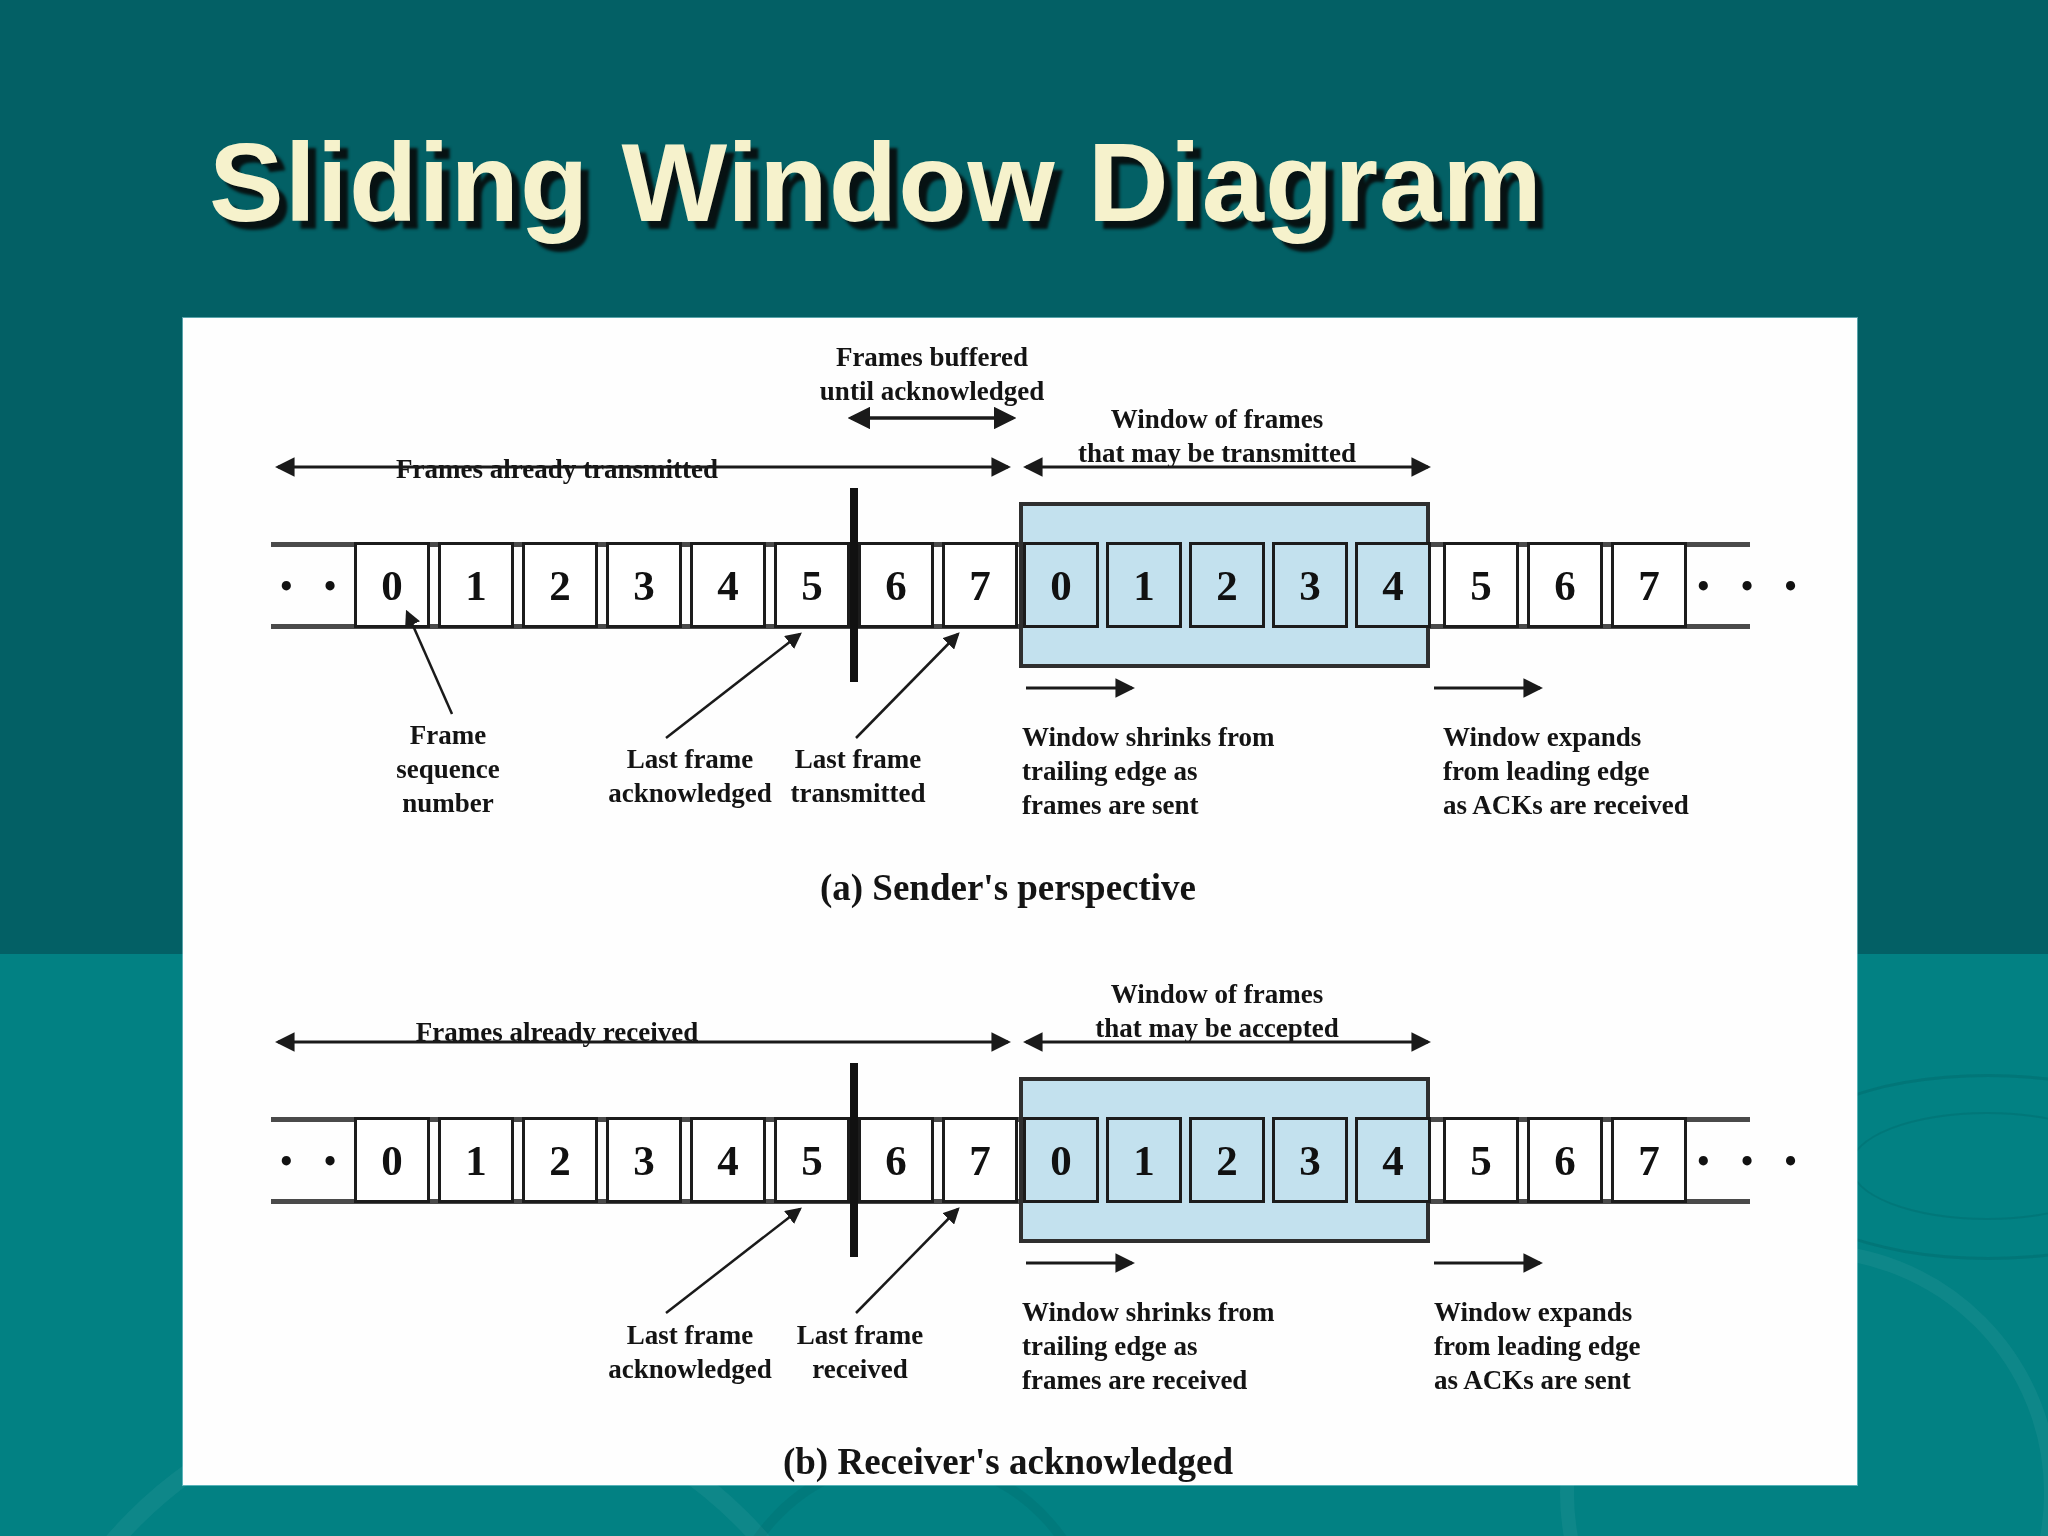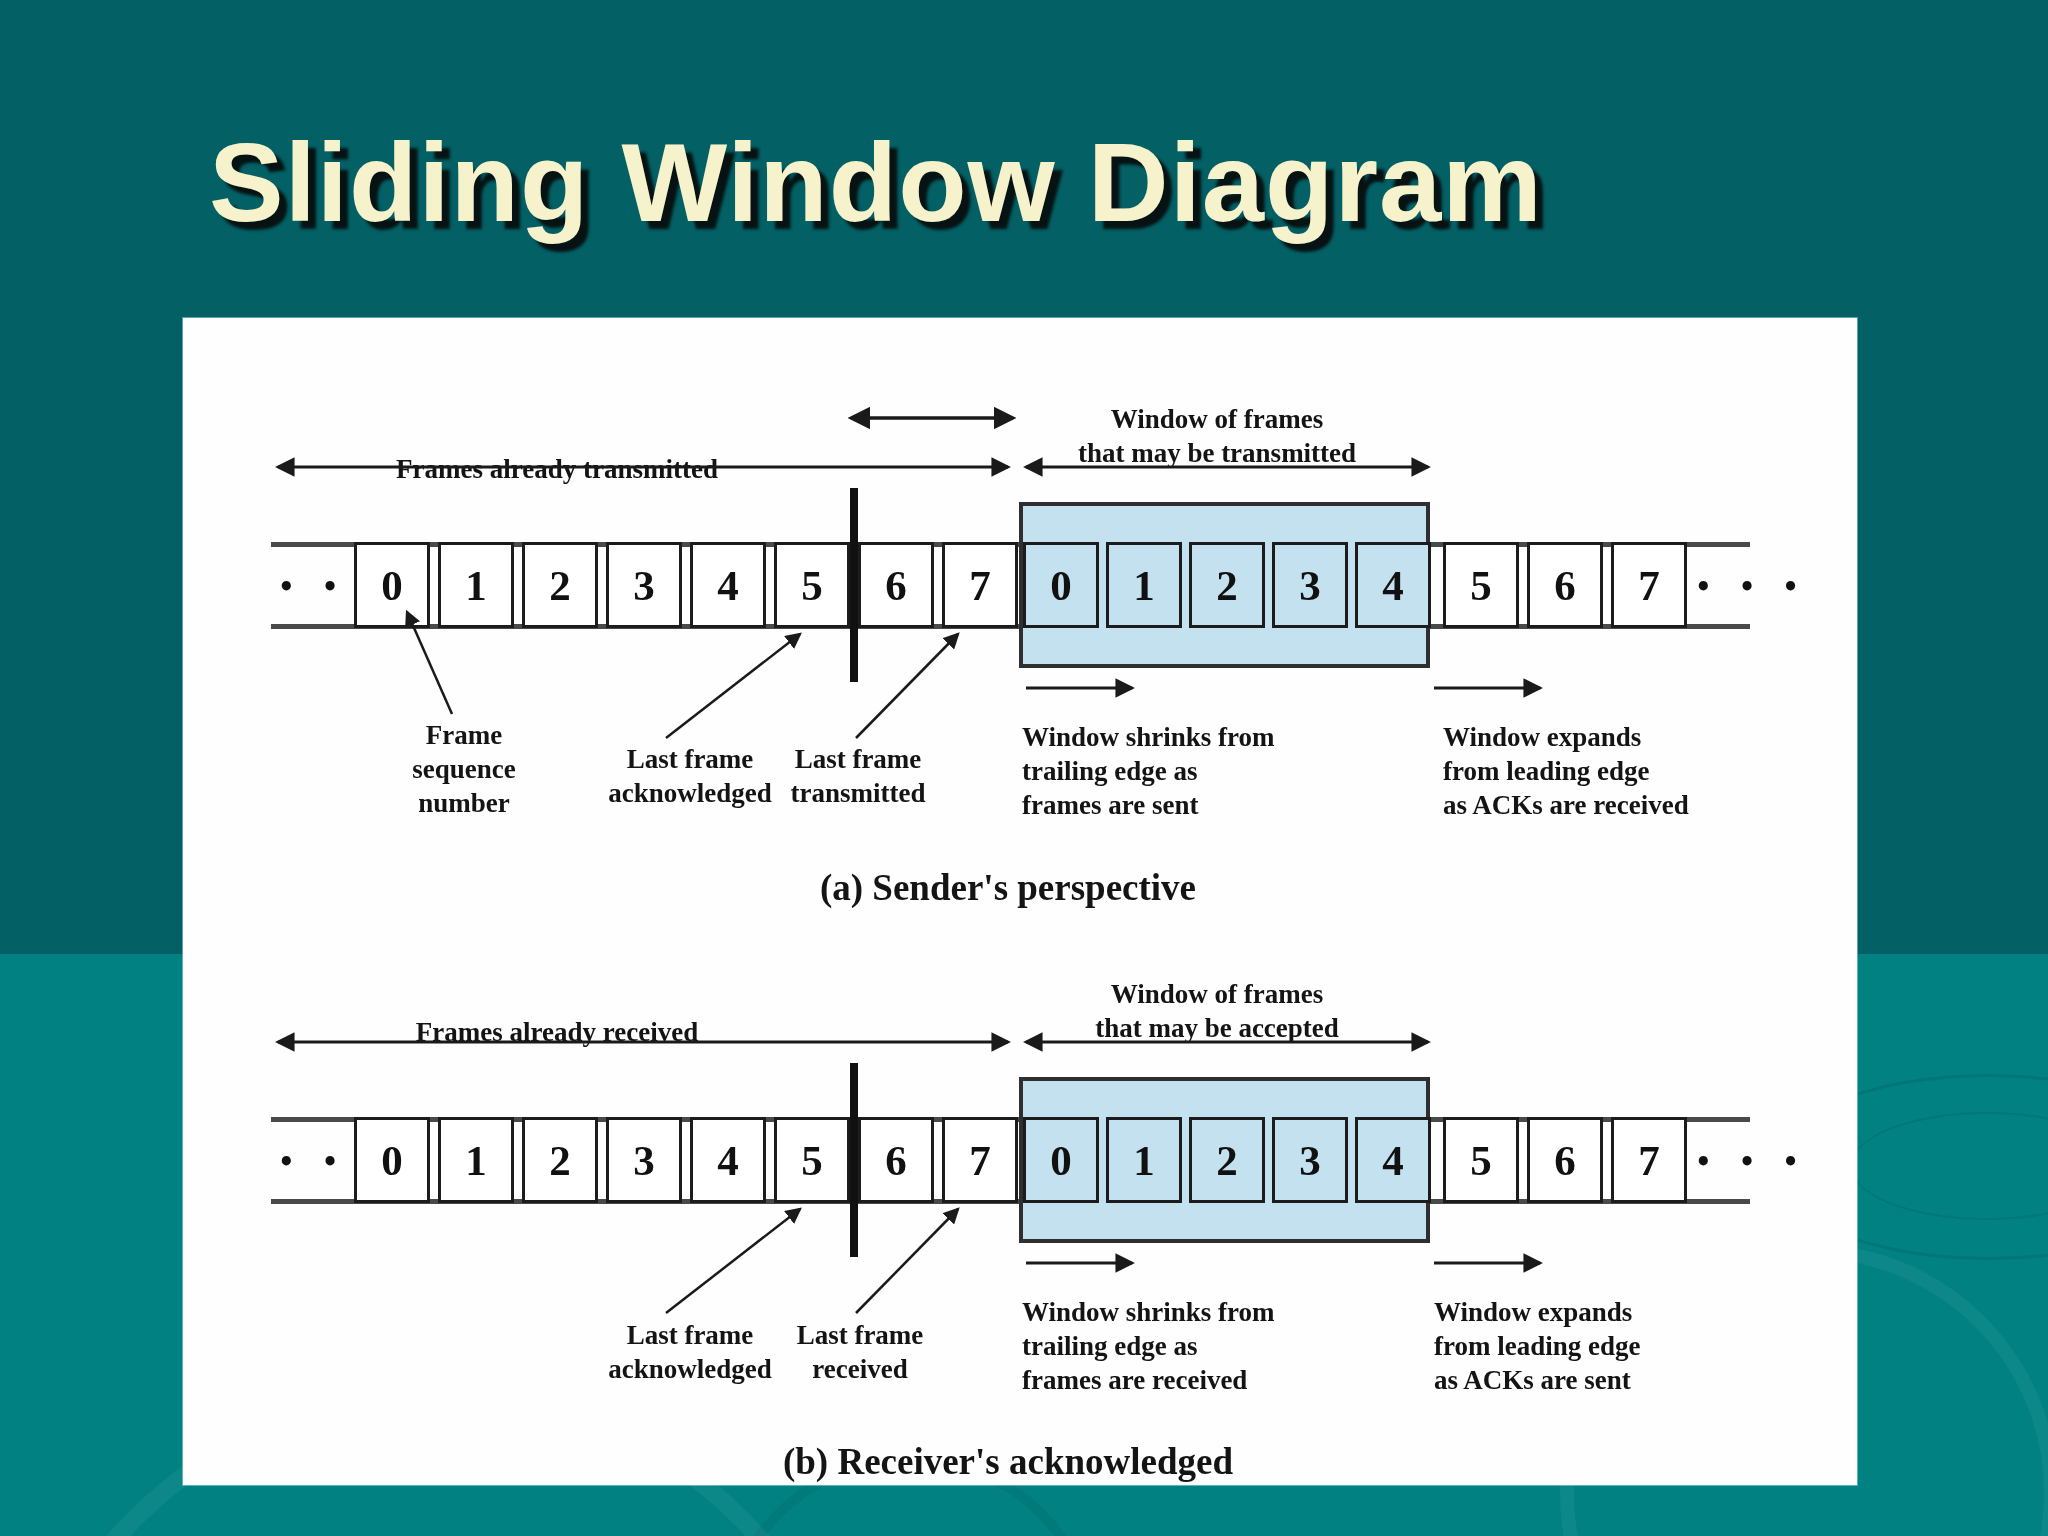--- a/index.html
+++ b/index.html
@@ -52,20 +52,22 @@
     <div class="ripple r2"></div>
     <div class="ripple r3"></div>
     <div class="ripple r4"></div>
     <div class="ripple r5"></div>
   </div>
 
   <h1 class="title">Sliding Window Diagram</h1>
 
   <div class="panel"></div>
 
+  <div class="lbl center" style="left:932px;top:340px;">Frames buffered
+until acknowledged</div>
   <div class="lbl center" style="left:557px;top:452px;">Frames already transmitted</div>
   <div class="lbl center" style="left:1217px;top:402px;">Window of frames
 that may be transmitted</div>
 
   <div class="rail" style="top:542px;"></div>
   <div class="rail" style="top:624px;"></div>
   <div class="bar" style="top:488px;"></div>
   <div class="winbox" style="top:502px;"></div>
 
   <div class="dots" style="left:278px;top:572px;">• • •</div>
@@ -81,21 +83,21 @@
   <div class="cell a" style="left:942px;">7</div>
   <div class="cell a blue" style="left:1023px;">0</div>
   <div class="cell a blue" style="left:1106px;">1</div>
   <div class="cell a blue" style="left:1189px;">2</div>
   <div class="cell a blue" style="left:1272px;">3</div>
   <div class="cell a blue" style="left:1355px;">4</div>
   <div class="cell a" style="left:1443px;">5</div>
   <div class="cell a" style="left:1527px;">6</div>
   <div class="cell a" style="left:1611px;">7</div>
 
-  <div class="lbl center" style="left:464px;top:718px;">Frame
+  <div class="lbl center" style="left:448px;top:718px;">Frame
 sequence
 number</div>
   <div class="lbl center" style="left:690px;top:742px;">Last frame
 acknowledged</div>
   <div class="lbl center" style="left:858px;top:742px;">Last frame
 transmitted</div>
   <div class="lbl" style="left:1022px;top:720px;">Window shrinks from
 trailing edge as
 frames are sent</div>
   <div class="lbl" style="left:1443px;top:720px;">Window expands

